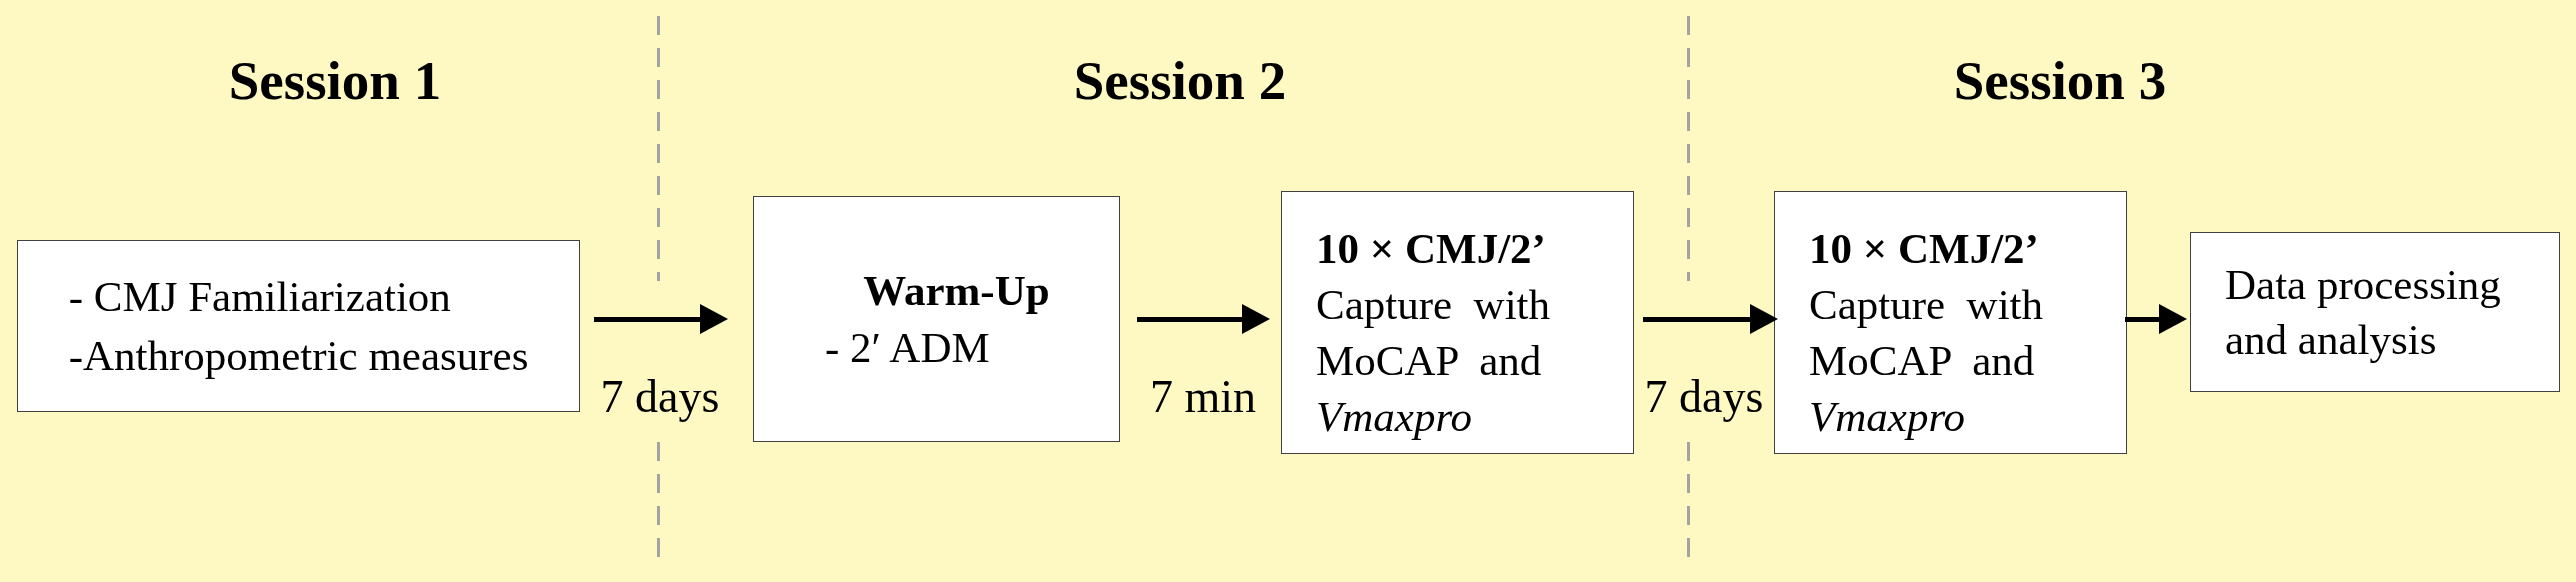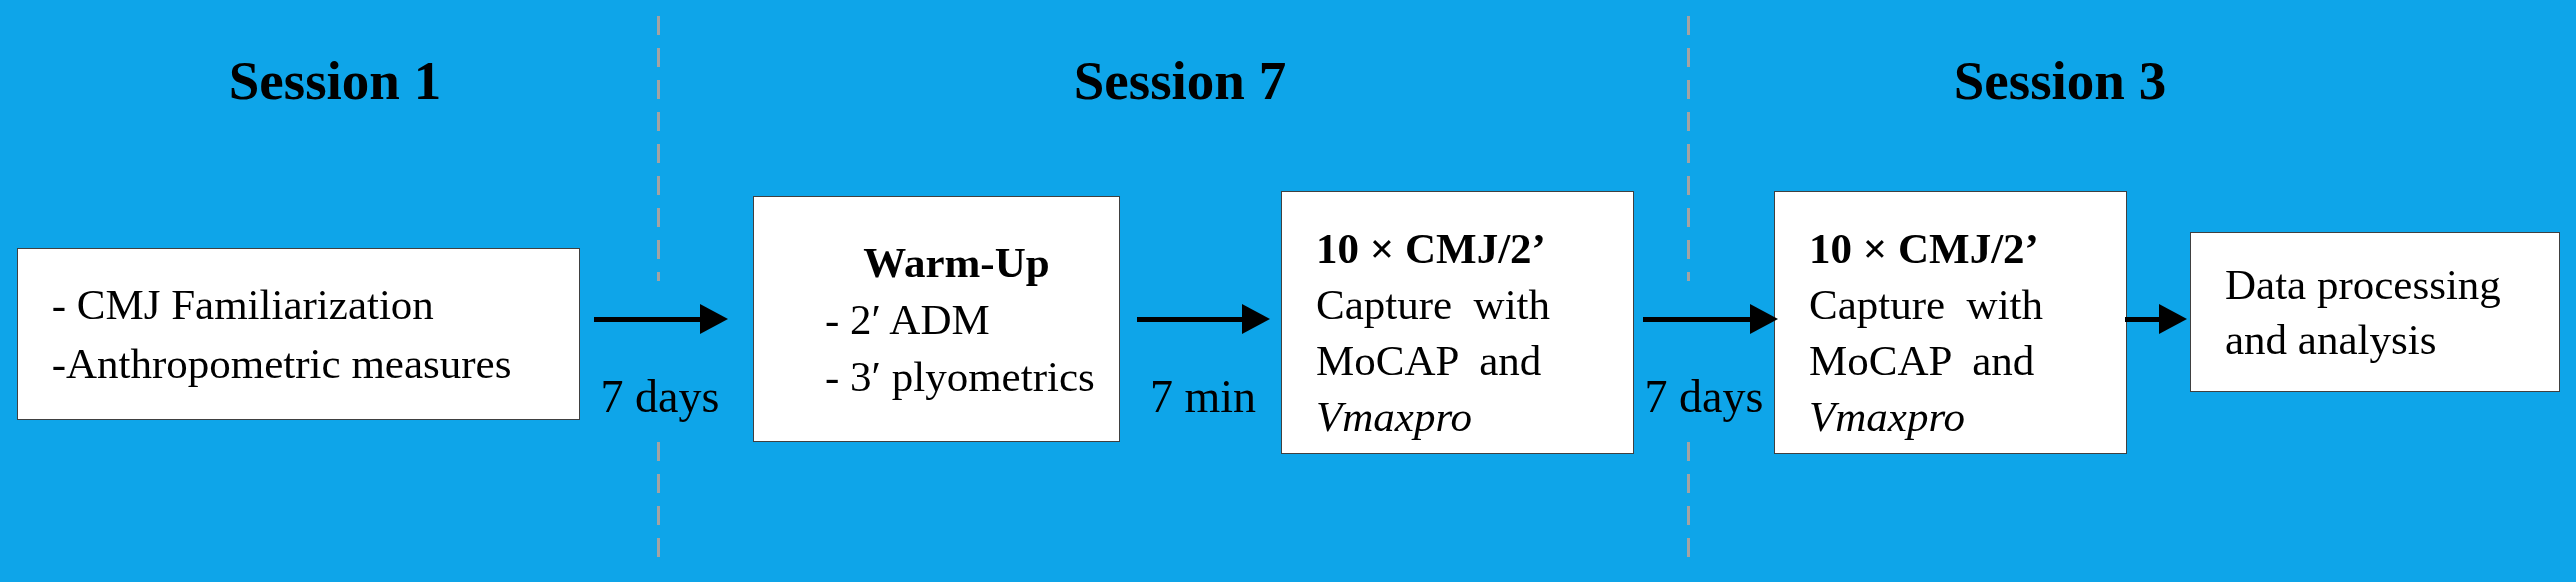--- a/index.html
+++ b/index.html
@@ -4,21 +4,21 @@
 <style>
   html, body {
     margin: 0;
     padding: 0;
     background: #ffffff;
   }
   .canvas {
     position: relative;
     width: 2576px;
     height: 583px;
-    background: #0ea5e9;
+    background: #fef9c3;
     overflow: hidden;
     font-family: "Liberation Serif", "DejaVu Serif", serif;
     color: #000000;
   }
 
   
   .session-title {
     position: absolute;
     top: 53px;
     width: 434px;
@@ -54,22 +54,22 @@
     background: #ffffff;
     border: 1.9px solid #404040;
     display: flex;
     flex-direction: column;
     justify-content: center;
     font-size: 43px;
     padding-left: 40px;
   }
   .box .line { white-space: nowrap; }
   .box-session1 {
-    left: 16.7px; top: 248px; width: 563px; height: 172px;
-    line-height: 59px; padding-left: 34px;
+    left: 16.7px; top: 240px; width: 563px; height: 172px;
+    line-height: 59px; padding-left: 51px;
   }
   .box-warmup {
     left: 753px; top: 196px; width: 367px; height: 246px;
     line-height: 57px;
   }
   .box-warmup .heading { text-align: center; font-weight: bold; }
   .box-warmup .line { padding-left: 31px; }
   .box-cmj {
     top: 191px; width: 353px; height: 263px;
     line-height: 56px; padding-left: 34px;
@@ -121,37 +121,36 @@
   .il1 { left: 536px; }
   .il2 { left: 1079px; }
   .il3 { left: 1580px; }
 </style>
 </head>
 <body>
 
 <div class="canvas">
 
   <div class="session-title s1">Session 1</div>
-  <div class="session-title s2">Session 7</div>
+  <div class="session-title s2">Session 2</div>
   <div class="session-title s3">Session 3</div>
 
   <div class="divider-seg div1a"></div>
   <div class="divider-seg div1b"></div>
   <div class="divider-seg div2a"></div>
   <div class="divider-seg div2b"></div>
 
   <div class="box box-session1">
     <div class="line">- CMJ Familiarization</div>
     <div class="line">-Anthropometric measures</div>
   </div>
 
   <div class="box box-warmup">
     <div class="heading">Warm-Up</div>
     <div class="line">- 2′ ADM</div>
-    <div class="line">- 3′ plyometrics</div>
   </div>
 
   <div class="box box-cmj box-cmj-1">
     <div class="heading line">10 × CMJ/2’</div>
     <div class="line wide-space">Capture with</div>
     <div class="line wide-space">MoCAP and</div>
     <div class="line italic">Vmaxpro</div>
   </div>
 
   <div class="box box-cmj box-cmj-2">

